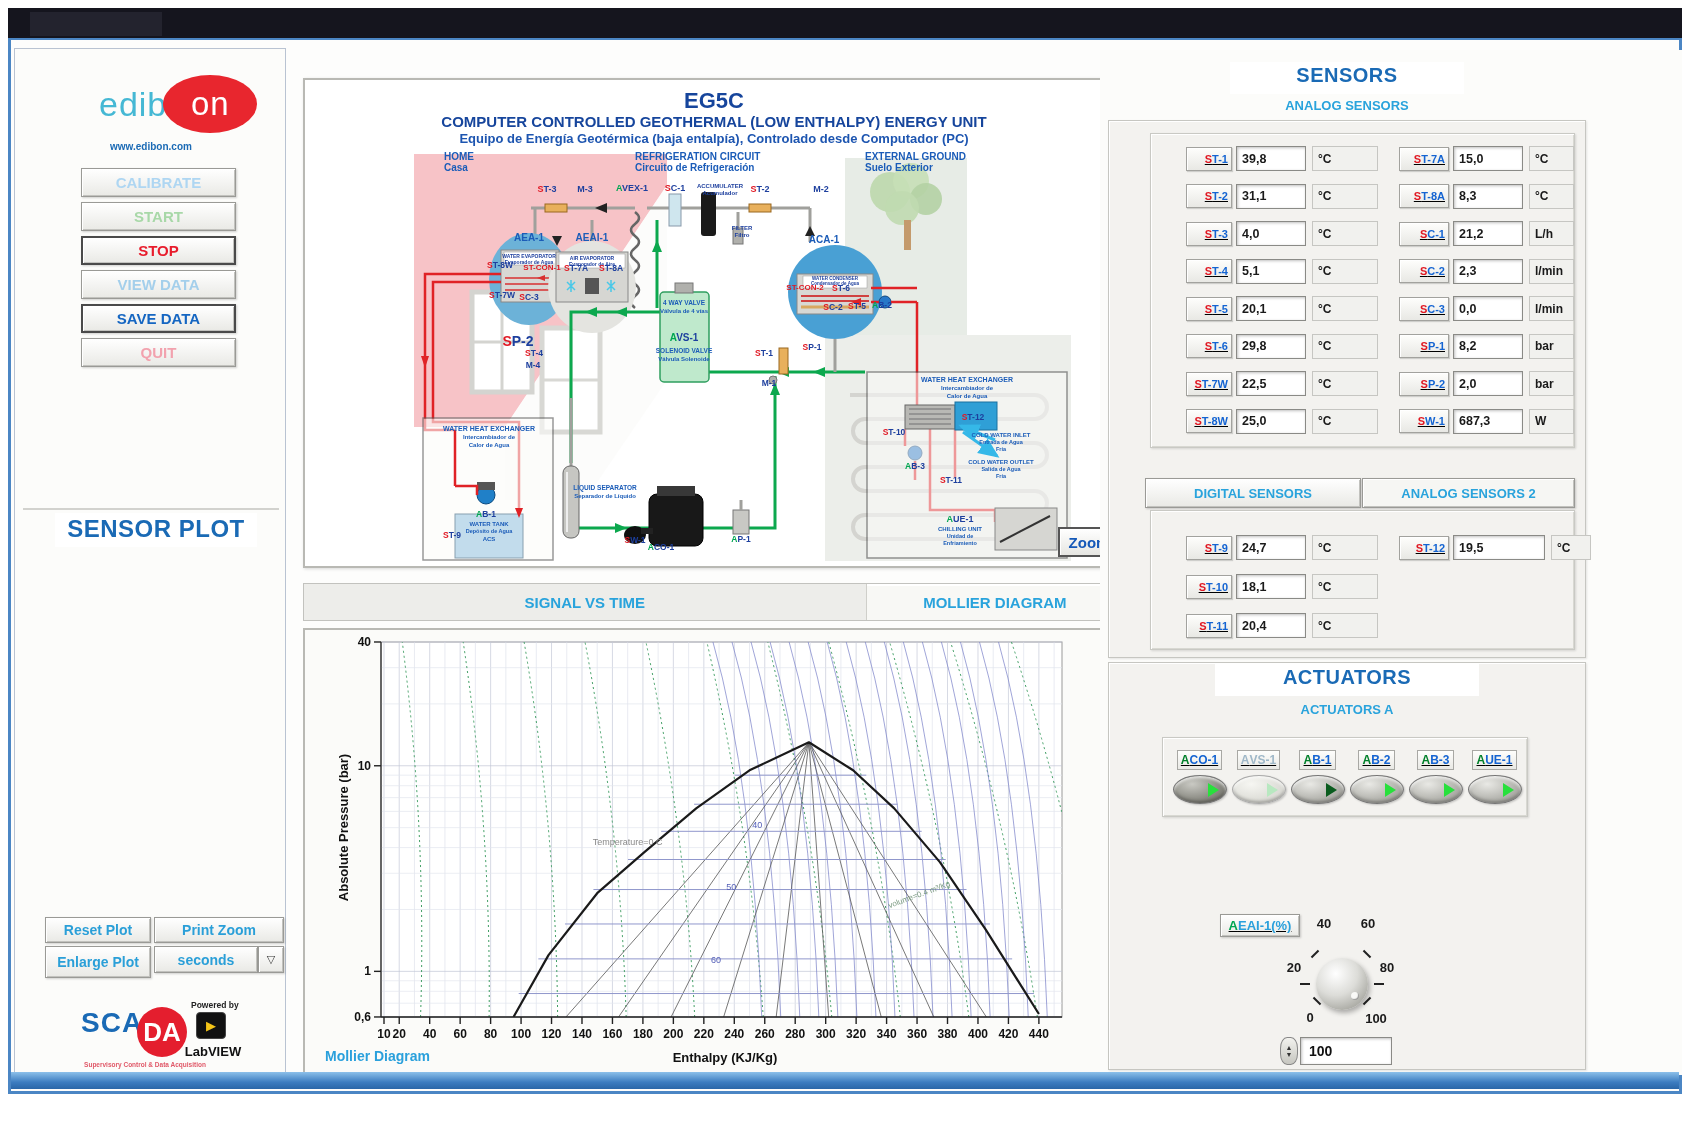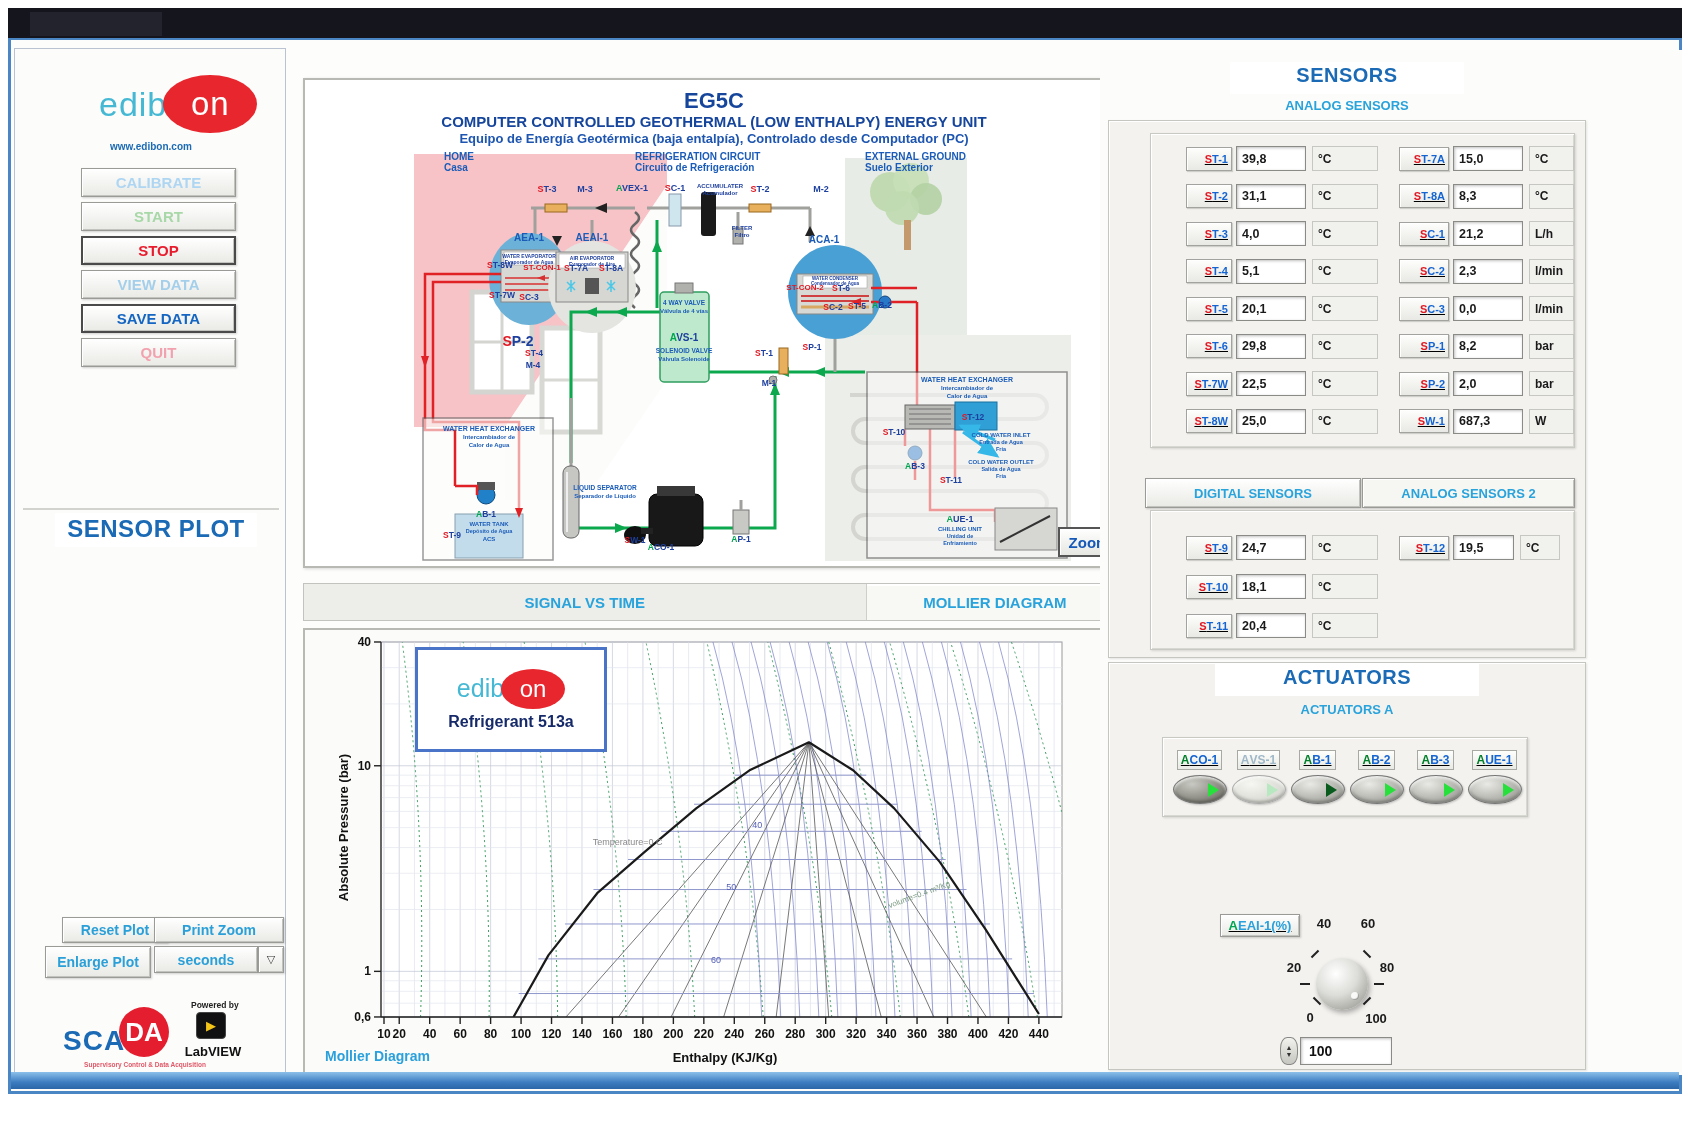--- a/index.html
+++ b/index.html
@@ -89,27 +89,27 @@
         <button class="side-btn raised strong" style="color: rgb(21, 102, 194);">SAVE DATA</button>
 
         <button class="side-btn raised" style="color: rgb(242, 162, 174);">QUIT</button>
       </div>
 
     <div class="abs" style="left:8px;top:459px;width:256px;border-top:2px solid #d2d2ce;"></div>
     <div class="abs white-strip" style="left:40px;top:464px;width:202px;height:34px;"></div>
     <div class="abs h-big" style="left:0;top:466px;width:282px;text-align:center;font-size:24px;">SENSOR PLOT</div>
     <div class="abs" style="left:20px;top:505px;width:240px;height:350px;"></div>
 
-    <button class="abs plot-btn raised" style="left:30px;top:868px;width:106px;height:26px;margin-left:17px;">Reset Plot</button>
+    <button class="abs plot-btn raised" style="left:30px;top:868px;width:106px;height:26px;">Reset Plot</button>
     <button class="abs plot-btn raised" style="left:139px;top:868px;width:130px;height:26px;">Print Zoom</button>
     <button class="abs plot-btn raised" style="left:30px;top:897px;width:106px;height:32px;">Enlarge Plot</button>
     <div class="abs plot-btn raised" style="left:139px;top:897px;width:104px;height:27px;">seconds</div>
     <button class="abs raised" style="left:243px;top:897px;width:26px;height:27px;font-size:11px;color:#333;display:flex;align-items:center;justify-content:center;">▽</button>
 
-    <div class="abs" style="left:48px;top:958px;display:flex;align-items:flex-end;">
+    <div class="abs" style="left:66px;top:958px;display:flex;align-items:flex-start;">
       <span class="scada-txt">SCA</span>
         <span class="scada-circle">DA</span>
     </div>
     <div class="abs" style="left:40px;top:1012px;width:180px;text-align:center;font-size:6.5px;font-weight:bold;color:#e05868;">Supervisory Control &amp; Data Acquisition</div>
     <div class="abs" style="left:176px;top:951px;font-size:8.5px;font-weight:bold;color:#222;">Powered by</div>
     <div class="abs lv-icon" style="left:181px;top:963px;">▶</div>
     <div class="abs" style="left:168px;top:995px;width:60px;text-align:center;font-size:13px;font-weight:bold;color:#111;">LabVIEW</div>
   </aside>
 
   <section class="abs" id="diagram-box">
@@ -497,24 +497,20 @@
         <text x="66" y="15.987666256586675" font-size="12" font-weight="bold" fill="#111" text-anchor="end" font-family="Liberation Sans">40</text>
         <line x1="69" y1="135.76644736842107" x2="76" y2="135.76644736842107" stroke="#222" stroke-width="1.4"></line>
         <text x="66" y="139.76644736842107" font-size="12" font-weight="bold" fill="#111" text-anchor="end" font-family="Liberation Sans">10</text>
         <line x1="69" y1="341.35855263157896" x2="76" y2="341.35855263157896" stroke="#222" stroke-width="1.4"></line>
         <text x="66" y="345.35855263157896" font-size="12" font-weight="bold" fill="#111" text-anchor="end" font-family="Liberation Sans">1</text>
         <line x1="69" y1="386.96890411520485" x2="76" y2="386.96890411520485" stroke="#222" stroke-width="1.4"></line>
         <text x="66" y="390.96890411520485" font-size="12" font-weight="bold" fill="#111" text-anchor="end" font-family="Liberation Sans">0,6</text>
         <line x1="76" y1="387" x2="757" y2="387" stroke="#222" stroke-width="1.6"></line>
         <line x1="76" y1="12" x2="76" y2="387" stroke="#222" stroke-width="1.2"></line>
       </svg>
-    <div class="abs" id="refrigerant-box">
-      <div><span class="logo-edib-sm">edib</span><span class="logo-on-sm">on</span></div>
-      <div style="font-size:16px;font-weight:bold;color:#162a6a;">Refrigerant 513a</div>
-    </div>
     <div class="abs" style="left:20px;top:418px;font-size:14px;font-weight:bold;color:#2aa0dc;">Mollier Diagram</div>
     <div class="abs" style="left:300px;top:420px;width:240px;text-align:center;font-size:13px;font-weight:bold;color:#111;">Enthalpy (KJ/Kg)</div>
     <div class="abs" style="left:-62px;top:190px;width:200px;text-align:center;font-size:13px;font-weight:bold;color:#111;transform:rotate(-90deg);">Absolute Pressure (bar)</div>
   </section>
 
   <aside class="abs" id="right-panel">
     <div class="abs section-frame" style="left:8px;top:70px;width:478px;height:538px;"></div>
     <div class="abs white-strip" style="left:130px;top:12px;width:234px;height:32px;"></div>
     <div class="abs h-big" style="left:0;top:14px;width:494px;text-align:center;">SENSORS</div>
     <div class="abs h-sub" style="left:0;top:48px;width:494px;text-align:center;">ANALOG SENSORS</div>
@@ -707,21 +703,21 @@
             <div class="unitbox flat" style="width:66px;">°C</div>
           </div>
         </div>
       <div class="abs" style="left:248px;top:24px;display:flex;flex-direction:column;">
 
           <div class="srow">
             <div class="tagbtn" style="width:50px;">
               <span style="color: rgb(224, 24, 35);">S</span>
               <span style="color: rgb(20, 100, 210);">T-12</span>
             </div>
-            <div class="valbox sunken" style="width:61px;">19,5</div>
+            <div class="valbox sunken" style="width:92px;">19,5</div>
             <div class="unitbox flat" style="width:40px;">°C</div>
           </div>
         </div>
     </div>
 
     <div class="abs section-frame" style="left:8px;top:612px;width:478px;height:408px;"></div>
     <div class="abs white-strip" style="left:115px;top:614px;width:264px;height:32px;"></div>
     <div class="abs h-big" style="left:0;top:616px;width:494px;text-align:center;">ACTUATORS</div>
     <div class="abs h-sub" style="left:0;top:652px;width:494px;text-align:center;">ACTUATORS A</div>
 

